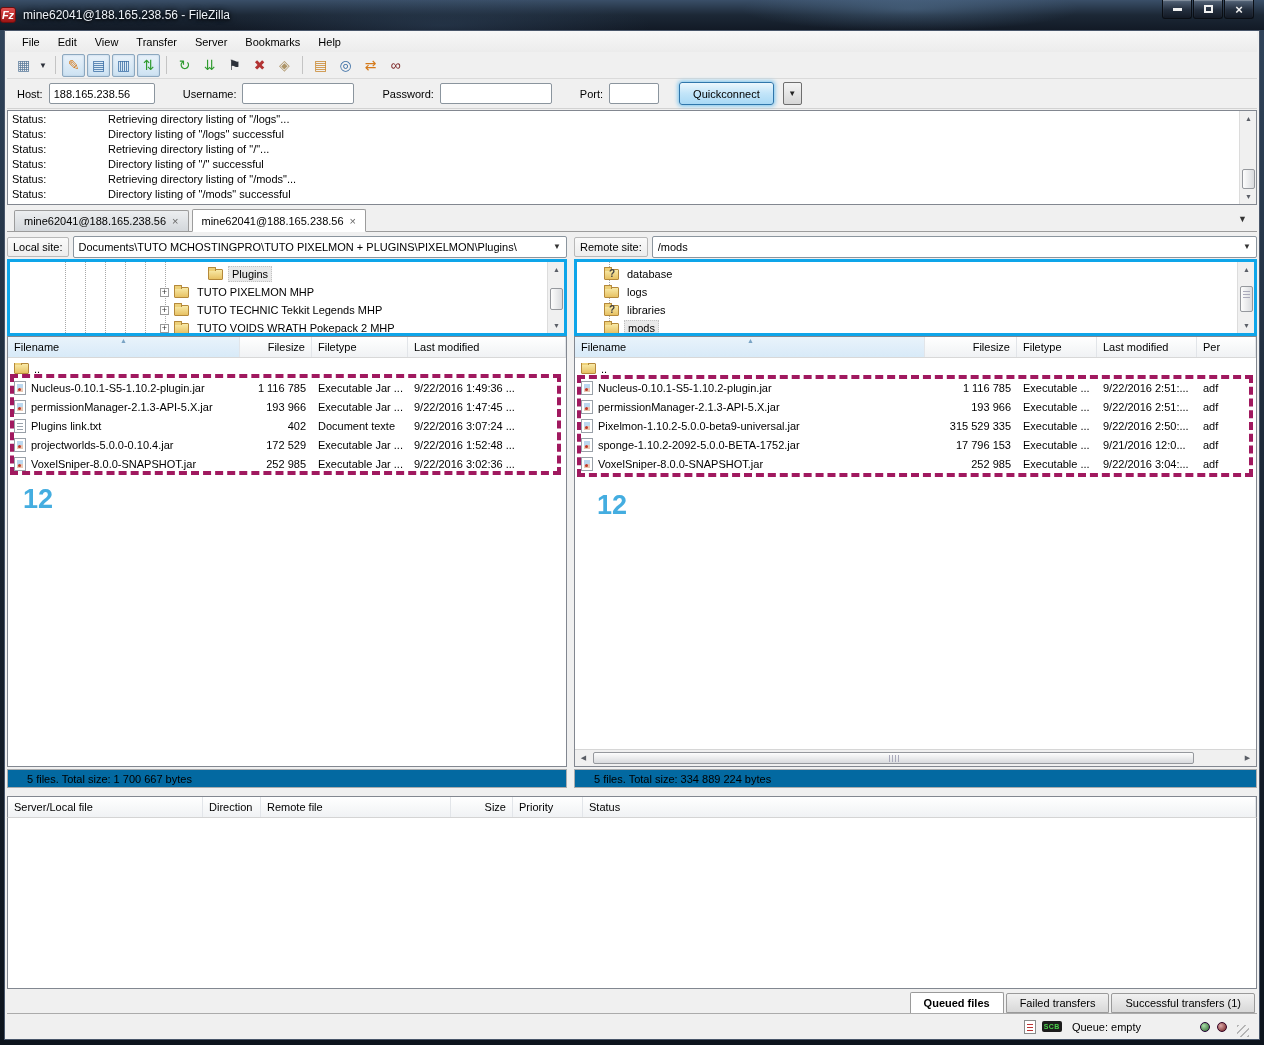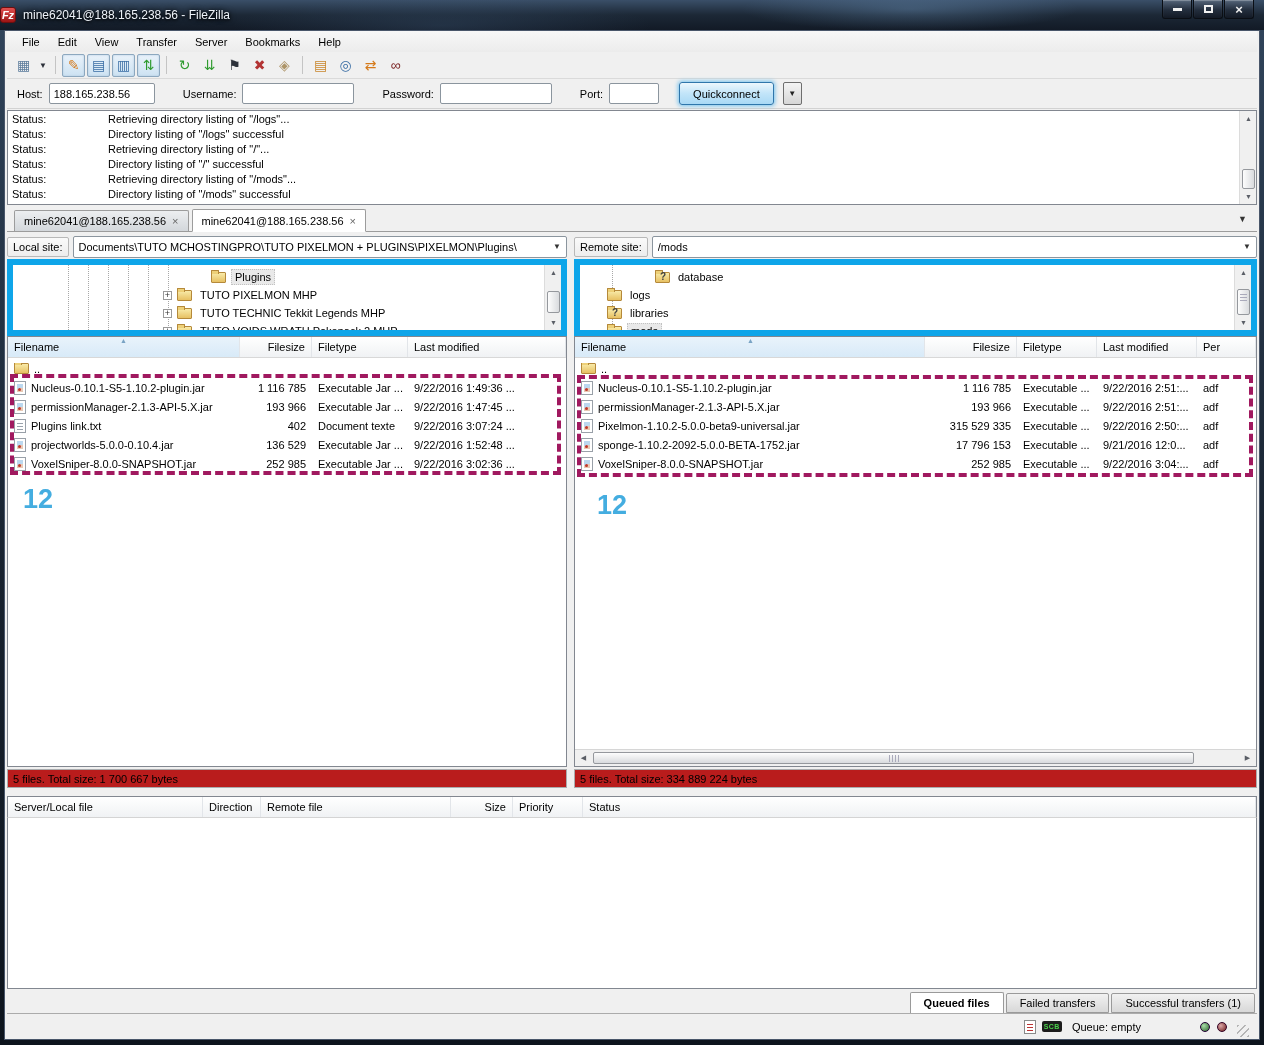--- a/index.html
+++ b/index.html
@@ -83,21 +83,21 @@
   .vsplit { width:7px; flex:none; }
   .panel.remote { flex:1; }
 
   .sitebar { height:25px; flex:none; display:flex; align-items:center; gap:4px; padding:2px 0; }
   .site-label { border:1px solid #b8b8b8; background:linear-gradient(#fafafa,#ededed); padding:3px 5px; border-radius:2px; white-space:nowrap; }
   .site-combo { flex:1; height:22px; border:1px solid #8b959e; border-radius:2px; background:#fff;
                 display:flex; align-items:center; padding:0 5px; overflow:hidden; white-space:nowrap; min-width:0; }
   .combo-text { overflow:hidden; white-space:nowrap; flex:1; }
   .combo-arrow { font-size:8px; color:#333; margin-left:4px; }
 
-  .treebox { height:77px; flex:none; background:#fff; border:6px solid #0ea5e9; position:relative; overflow:hidden; padding-top:3px; }
+  .treebox { height:77px; flex:none; background:#fff; border:3px solid #0ea5e9; position:relative; overflow:hidden; padding-top:3px; }
   .vline { position:absolute; top:0; bottom:0; border-left:1px dotted #a8a8a8; }
   .tree-row { height:18px; display:flex; align-items:center; position:relative; }
   .ind-deep{padding-left:198px}.ind-mid{padding-left:150px}.ind-sm{padding-left:27px}
   .exp { width:9px; height:9px; border:1px solid #9a9a9a; background:#fff; flex:none; margin-right:5px;
          display:flex; align-items:center; justify-content:center; font-size:9px; line-height:1; color:#333; }
   .tree-label{padding:1px 3px; white-space:nowrap;}
   .sel .tree-label{background:#e9e9e9; border:1px dotted #c2c2c2;}
 
   .icon-folder { width:15px; height:11px; flex:none; margin-right:5px; position:relative; border-radius:1px;
      background:linear-gradient(#f8eaa8,#e7c163); border:1px solid #b5893a; }
@@ -136,22 +136,22 @@
   .local .annot-num { left:15px; top:128px; }
   .remote .annot-num { left:22px; top:134px; }
 
   .hscroll { height:17px; flex:none; background:#f0f0f0; border-top:1px solid #d6d6d6; position:relative; }
   .harrow { position:absolute; top:0; width:17px; height:16px; display:flex; align-items:center; justify-content:center; font-size:7px; color:#5a5e66; }
   .harrow.left{left:0}.harrow.right{right:0}
   .hthumb { position:absolute; top:2px; height:12px; left:18px; right:62px; border:1px solid #95989d; border-radius:2px;
             background:linear-gradient(#fdfdfd,#d9dbde); }
   .hgrip { width:10px; height:7px; margin:2px auto 0; background:repeating-linear-gradient(90deg,#aab 0 1px,transparent 1px 3px); }
 
-  .panel-status { height:19px; flex:none; margin-top:2px; background:#b91c1c; border:1px solid #aaacae;
-                  display:flex; align-items:center; padding:0 5px; white-space:nowrap; overflow:hidden; }
+  .panel-status { height:19px; flex:none; margin-top:2px; background:#0369a1; border:1px solid #aaacae;
+                  display:flex; align-items:center; padding:0 19px; white-space:nowrap; overflow:hidden; }
 
   
   .queue-split { height:8px; flex:none; }
   .queuehead { height:22px; flex:none; display:flex; background:linear-gradient(#ffffff,#f0f2f4); border:1px solid #828790; border-bottom:1px solid #d4d4d4; }
   .qc1{width:195px}.qc2{width:58px}.qc3{width:190px}.qc4{width:62px;justify-content:flex-end}.qc5{width:70px}.qc6{flex:1}
   .queuebody { flex:1; min-height:0; background:#fff; border:1px solid #828790; border-top:none; }
 
   
   .bottomtabs { height:24px; flex:none; display:flex; align-items:flex-end; padding-left:8px;justify-content:flex-end; }
   .btab { height:20px; padding:0 13px; display:flex; align-items:center; border:1px solid #9a9a9a; margin-right:2px;
@@ -409,21 +409,21 @@
                   <span class="fcell num" style="width:72px">402</span>
                   <span class="fcell" style="width:96px">Document texte</span>
                   <span class="fcell" style="flex:1">9/22/2016 3:07:24 ...</span>
                 </div>
 
                 <div class="frow">
                   <span class="fcell" style="width:232px">
                     <span class="ic-jar"></span>
                     <span>projectworlds-5.0.0-0.10.4.jar</span>
                   </span>
-                  <span class="fcell num" style="width:72px">136 529</span>
+                  <span class="fcell num" style="width:72px">172 529</span>
                   <span class="fcell" style="width:96px">Executable Jar ...</span>
                   <span class="fcell" style="flex:1">9/22/2016 1:52:48 ...</span>
                 </div>
 
                 <div class="frow">
                   <span class="fcell" style="width:232px">
                     <span class="ic-jar"></span>
                     <span>VoxelSniper-8.0.0-SNAPSHOT.jar</span>
                   </span>
                   <span class="fcell num" style="width:72px">252 985</span>
@@ -447,21 +447,21 @@
             <span class="combo-text">/mods</span>
             <span class="combo-arrow">▼</span>
           </div>
         </div>
 
         <div class="treebox">
           <span class="vline" style="left:32px"></span>
           <div>
 
               <div class="tree-row ind-sm">
-                <span style="display:flex;align-items:center;margin-left:48px;" class="nosel">
+                <span style="display:flex;align-items:center;" class="nosel">
 
                   <span class="icon-folder folder-q"></span>
                   <span class="tree-label">database</span>
                 </span>
               </div>
 
               <div class="tree-row ind-sm">
                 <span style="display:flex;align-items:center;" class="nosel">
 
                   <span class="icon-folder folder-plain"></span>

